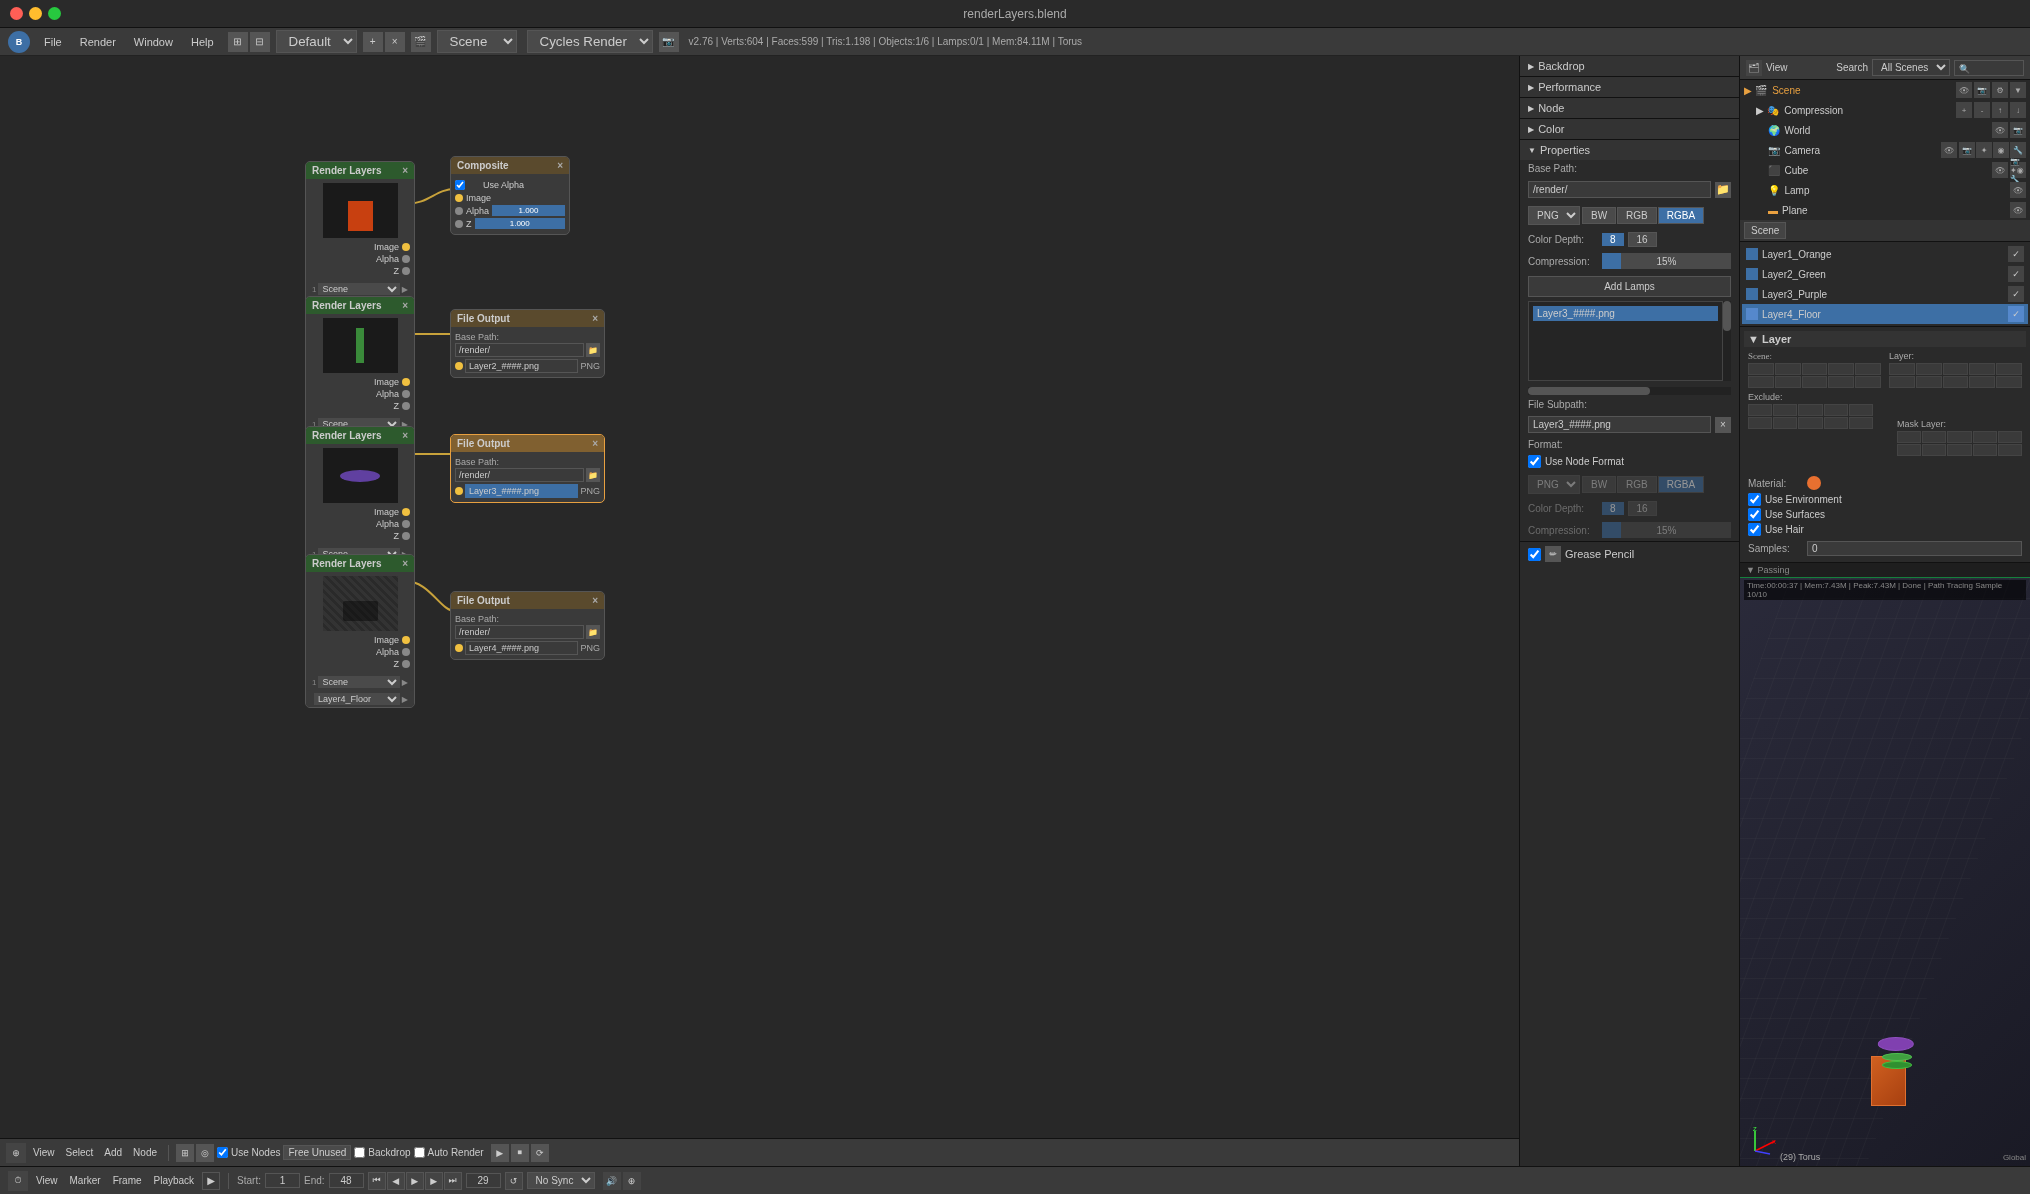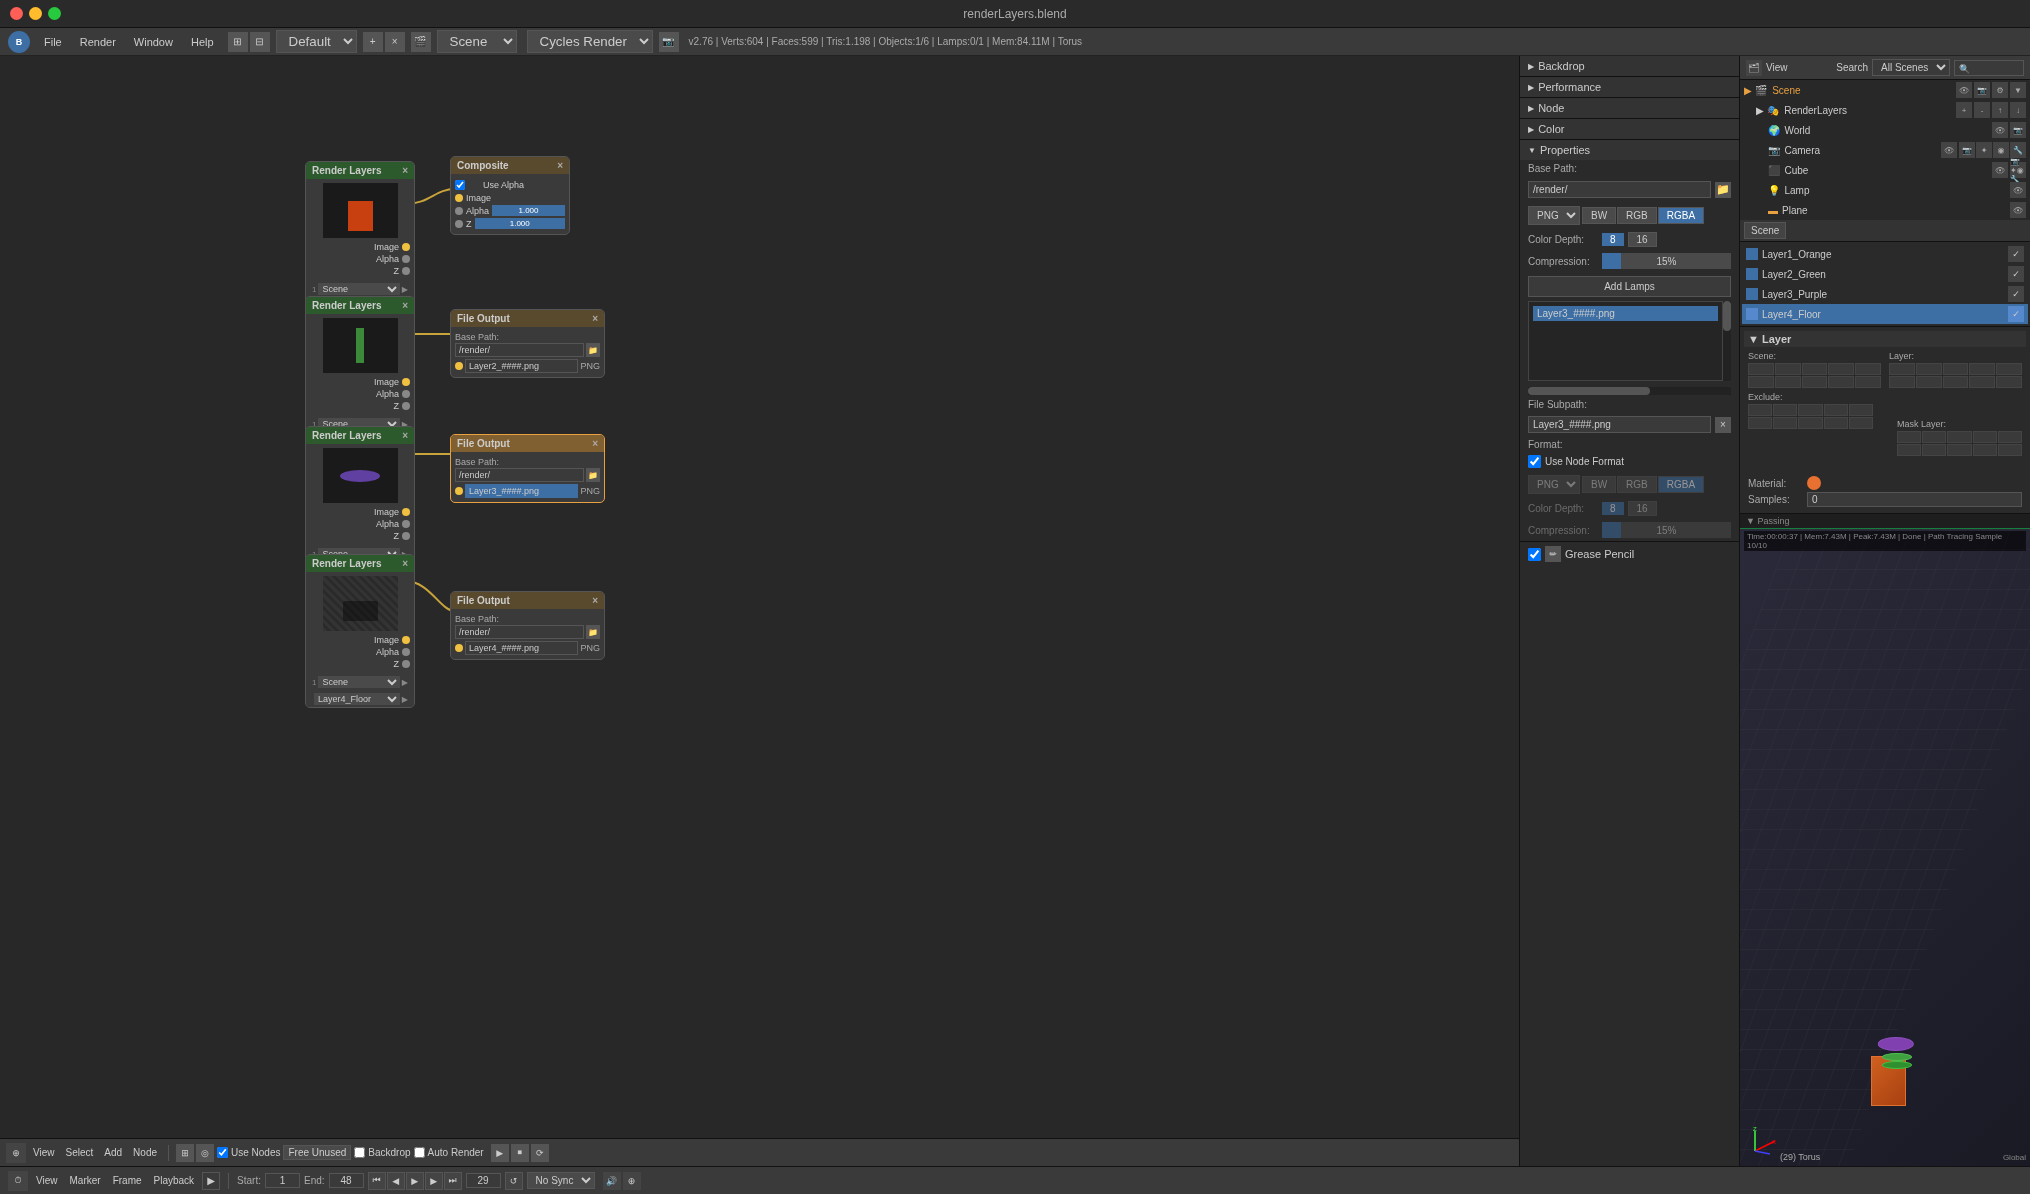--- a/index.html
+++ b/index.html
@@ -578,21 +578,21 @@
           <div class="outliner-icon-btn">👁</div>
           <div class="outliner-icon-btn">📷</div>
           <div class="outliner-icon-btn">⚙</div>
           <div class="outliner-icon-btn">▼</div>
         </div>
       </div>
 
       <div class="outliner-item outliner-indent">
         <span>▶</span>
         <span style="color:#8888cc;">🎭</span>
-        <span>RenderLayers</span>
+        <span>Compression</span>
         <div class="outliner-icons">
           <div class="outliner-icon-btn">+</div>
           <div class="outliner-icon-btn">-</div>
           <div class="outliner-icon-btn">↑</div>
           <div class="outliner-icon-btn">↓</div>
         </div>
       </div>
 
       <div class="outliner-item outliner-indent2">
         <span style="color:#8a8a8a;">🌍</span>
@@ -682,21 +682,21 @@
           <div style="width:16px;height:16px;background:#5588cc;display:flex;align-items:center;justify-content:center;font-size:9px;">✓</div>
         </div>
       </div>
     </div>
 
     <div style="background:#2a2a2a;border-top:1px solid #111;padding:4px;">
       <div style="font-size:11px;font-weight:bold;padding:2px 4px;background:#333;margin-bottom:4px;">▼ Layer</div>
 
       <div style="display:grid;grid-template-columns:1fr 1fr;gap:8px;padding:0 4px;">
         <div>
-          <div style="font-size:9px;color:#aaa;margin-bottom:2px;">Scene:</div>
+          <div style="font-size:9px;color:#aaa;margin-bottom:2px;font-family:Liberation Serif, serif;">Scene:</div>
           <div class="mini-grid">
             <div class="mini-cell"></div>
             <div class="mini-cell"></div>
             <div class="mini-cell"></div>
             <div class="mini-cell"></div>
             <div class="mini-cell"></div>
             <div class="mini-cell"></div>
             <div class="mini-cell"></div>
             <div class="mini-cell"></div>
             <div class="mini-cell"></div>
@@ -751,20 +751,34 @@
             <div class="mini-cell"></div>
           </div>
         </div>
       </div>
 
       <div style="display:flex;align-items:center;gap:4px;padding:4px 4px 0;">
         <span style="font-size:10px;color:#aaa;min-width:55px;">Material:</span>
         <div style="width:14px;height:14px;border-radius:50%;background:#e87030;"></div>
       </div>
 
+      <div style="padding:2px 4px;font-size:10px;">
+        <div style="display:flex;align-items:center;gap:4px;padding:1px 0;">
+          <input type="checkbox" checked="" style="">
+          <span>Use Environment</span>
+        </div>
+        <div style="display:flex;align-items:center;gap:4px;padding:1px 0;">
+          <input type="checkbox" checked="" style="">
+          <span>Use Surfaces</span>
+        </div>
+        <div style="display:flex;align-items:center;gap:4px;padding:1px 0;">
+          <input type="checkbox" checked="" style="">
+          <span>Use Hair</span>
+        </div>
+      </div>
 
       <div style="display:flex;align-items:center;gap:4px;padding:2px 4px;">
         <span style="font-size:10px;color:#aaa;min-width:55px;">Samples:</span>
         <div style="flex:1;background:#3a3a3a;border:1px solid #555;padding:1px 4px;font-size:10px;color:#ccc;display:flex;align-items:center;">
           <span>0</span>
         </div>
       </div>
     </div>
 
     <div style="background:#1e1e1e;padding:2px 6px;font-size:9px;color:#888;border-top:1px solid #111;">

